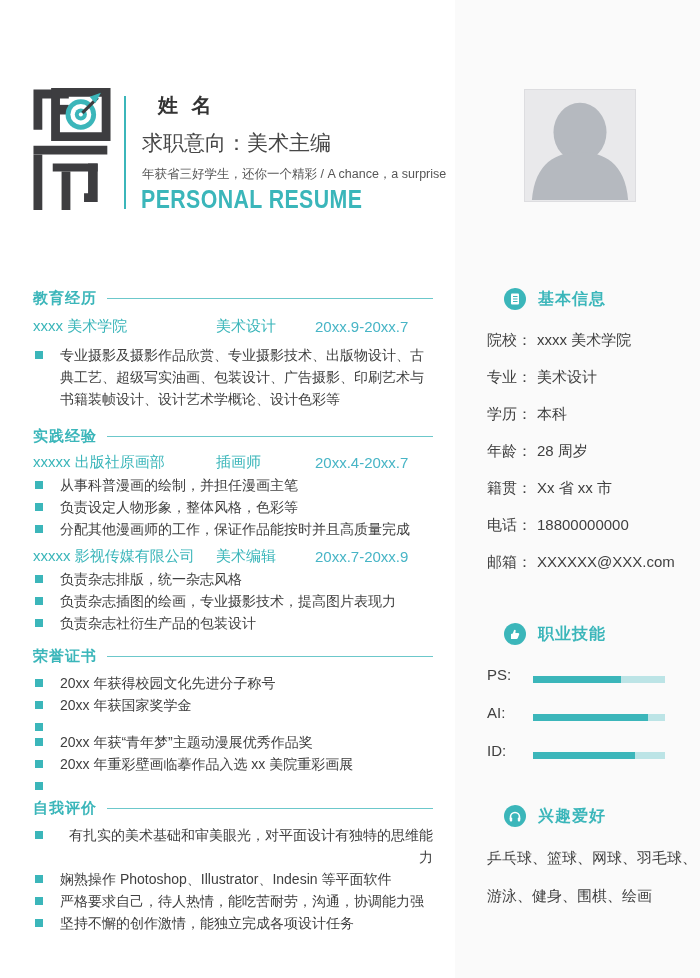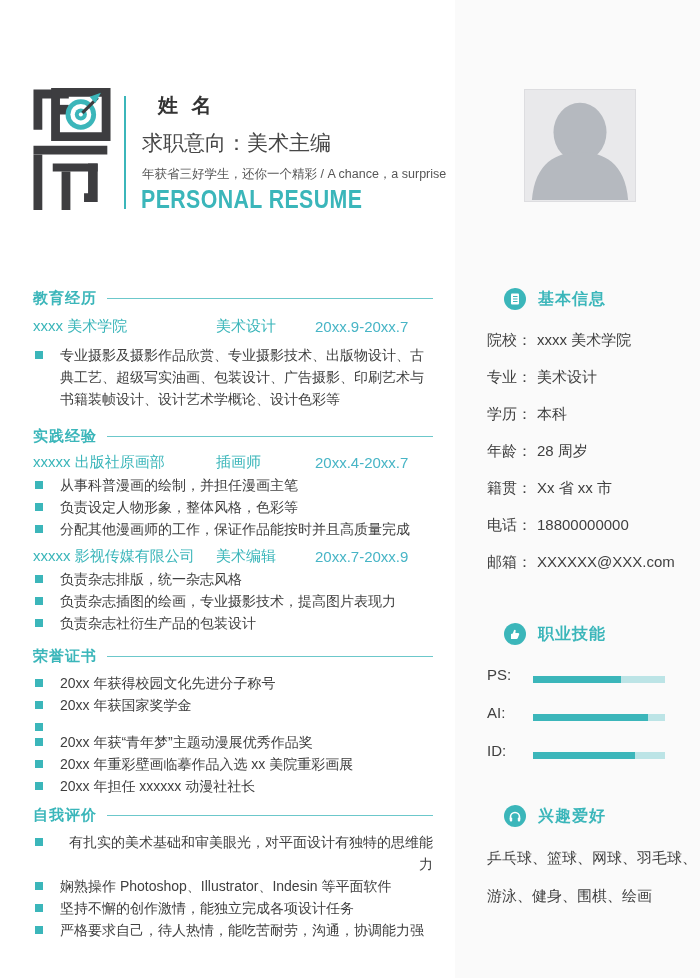--- a/index.html
+++ b/index.html
@@ -181,44 +181,43 @@
       <div class="bullet">
         <span class="sq"></span>
         <span>20xx 年获“青年梦”主题动漫展优秀作品奖</span>
       </div>
       <div class="bullet">
         <span class="sq"></span>
         <span>20xx 年重彩壁画临摹作品入选 xx 美院重彩画展</span>
       </div>
       <div class="bullet">
         <span class="sq"></span>
-        <span>20xx 年担任 xxxxxx 动漫社社长</span>
       </div>
     </div>
 
     <div class="sec-header self-header">
       <span class="sec-title">自我评价</span>
       <span class="sec-line"></span>
     </div>
     <div class="self-list">
       <div class="bullet">
         <span class="sq"></span>
         <span>有扎实的美术基础和审美眼光，对平面设计有独特的思维能力</span>
       </div>
       <div class="bullet">
         <span class="sq"></span>
         <span>娴熟操作 Photoshop、Illustrator、Indesin 等平面软件</span>
       </div>
       <div class="bullet">
         <span class="sq"></span>
+        <span>严格要求自己，待人热情，能吃苦耐劳，沟通，协调能力强</span>
+      </div>
+      <div class="bullet">
+        <span class="sq"></span>
         <span>坚持不懈的创作激情，能独立完成各项设计任务</span>
-      </div>
-      <div class="bullet">
-        <span class="sq"></span>
-        <span>严格要求自己，待人热情，能吃苦耐劳，沟通，协调能力强</span>
       </div>
     </div>
   </main>
 
   <aside class="right-col">
 
     <div class="r-header">
       <span class="r-circle">
         <svg width="14" height="14" viewBox="0 0 14 14" xmlns="http://www.w3.org/2000/svg">
           <rect x="3" y="1.5" width="8" height="11" rx="1" fill="#ffffff"></rect>

